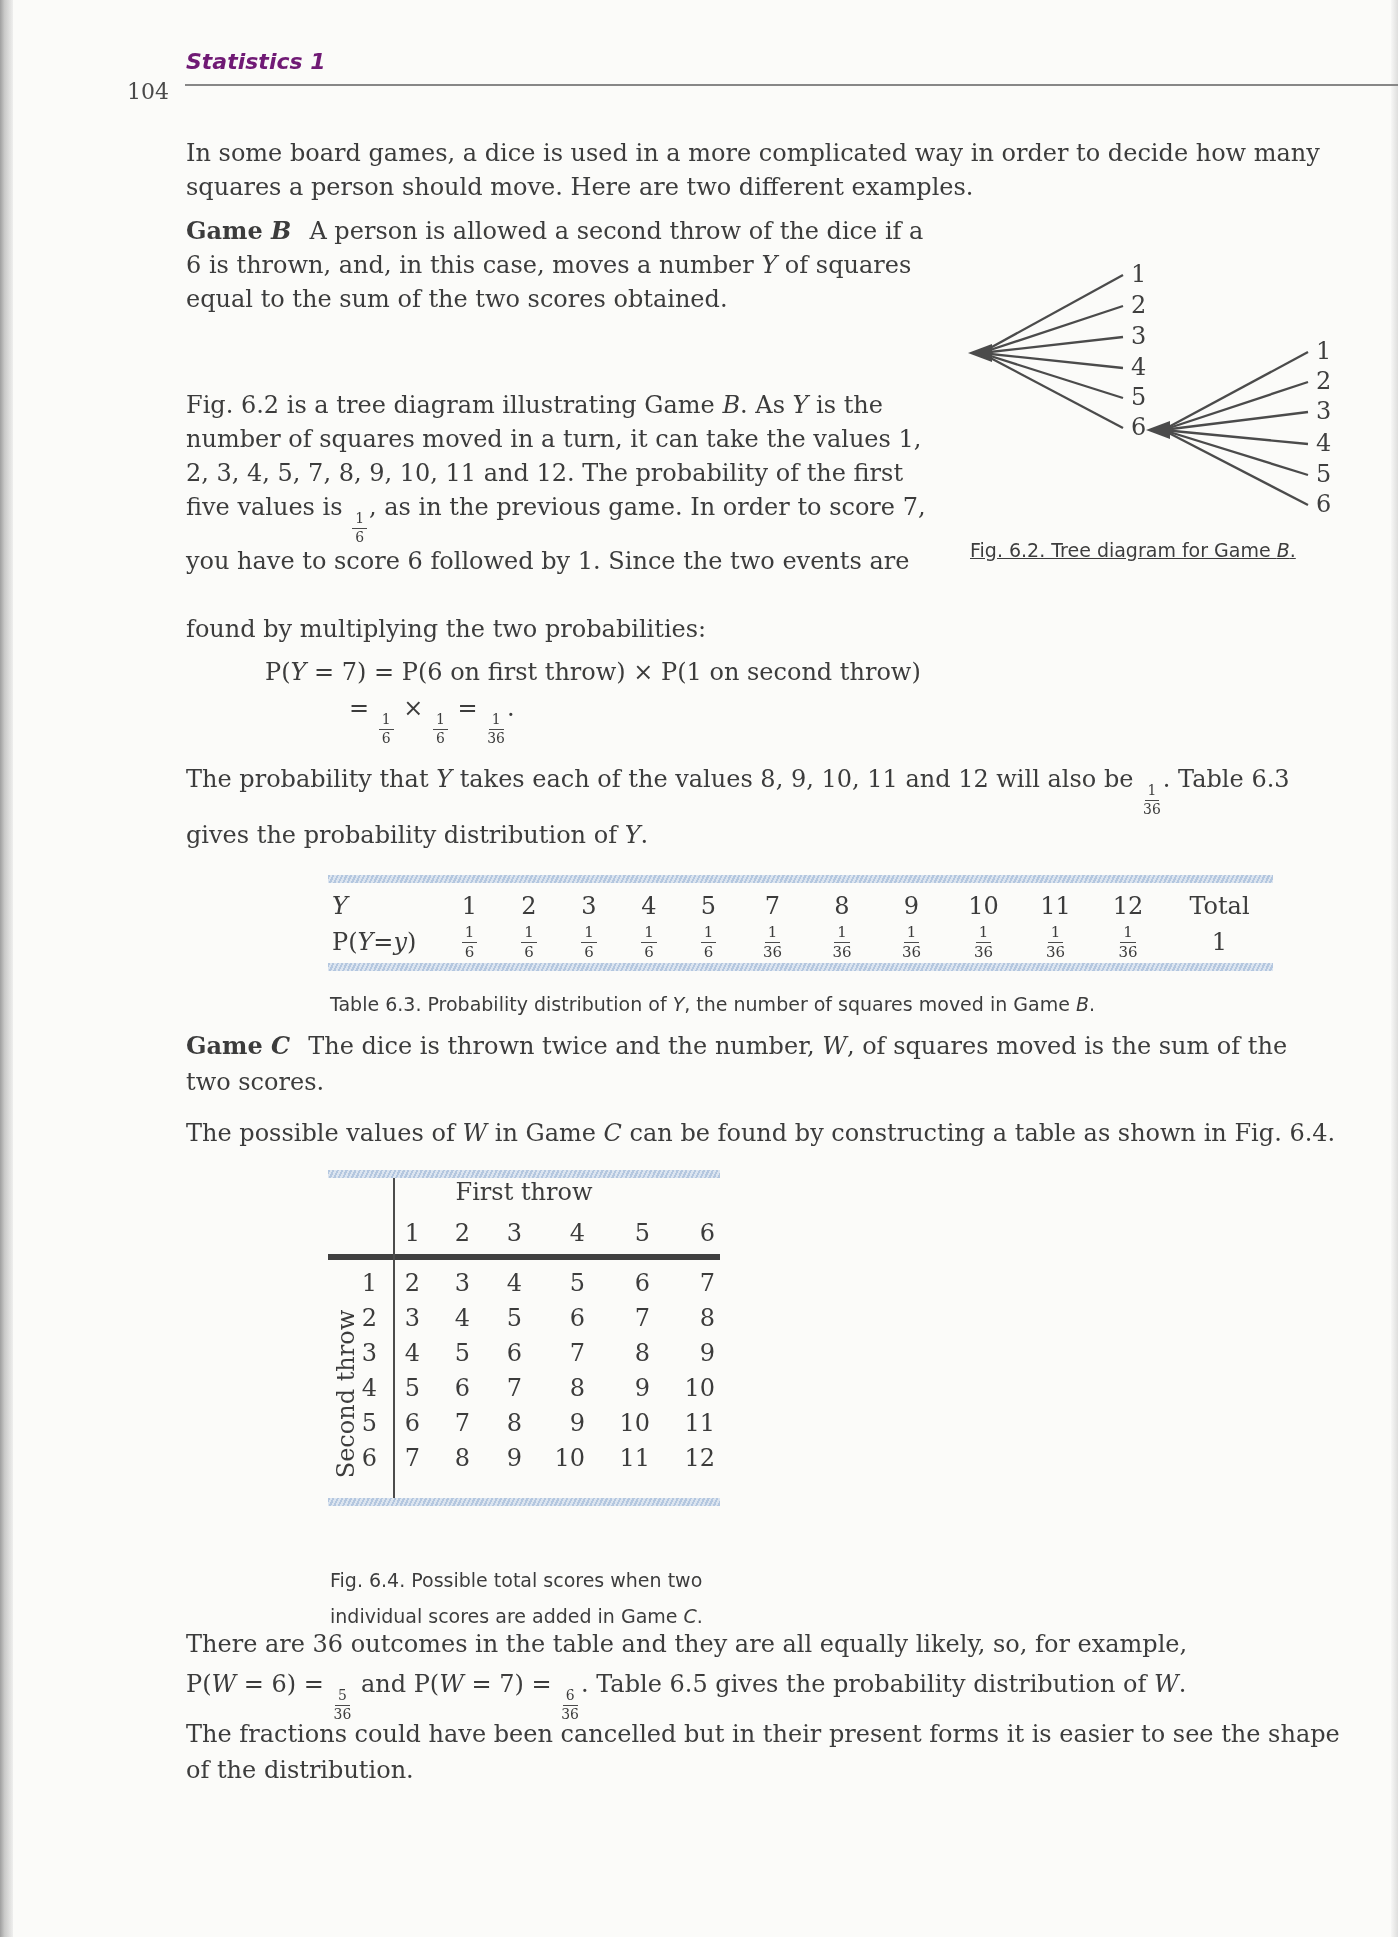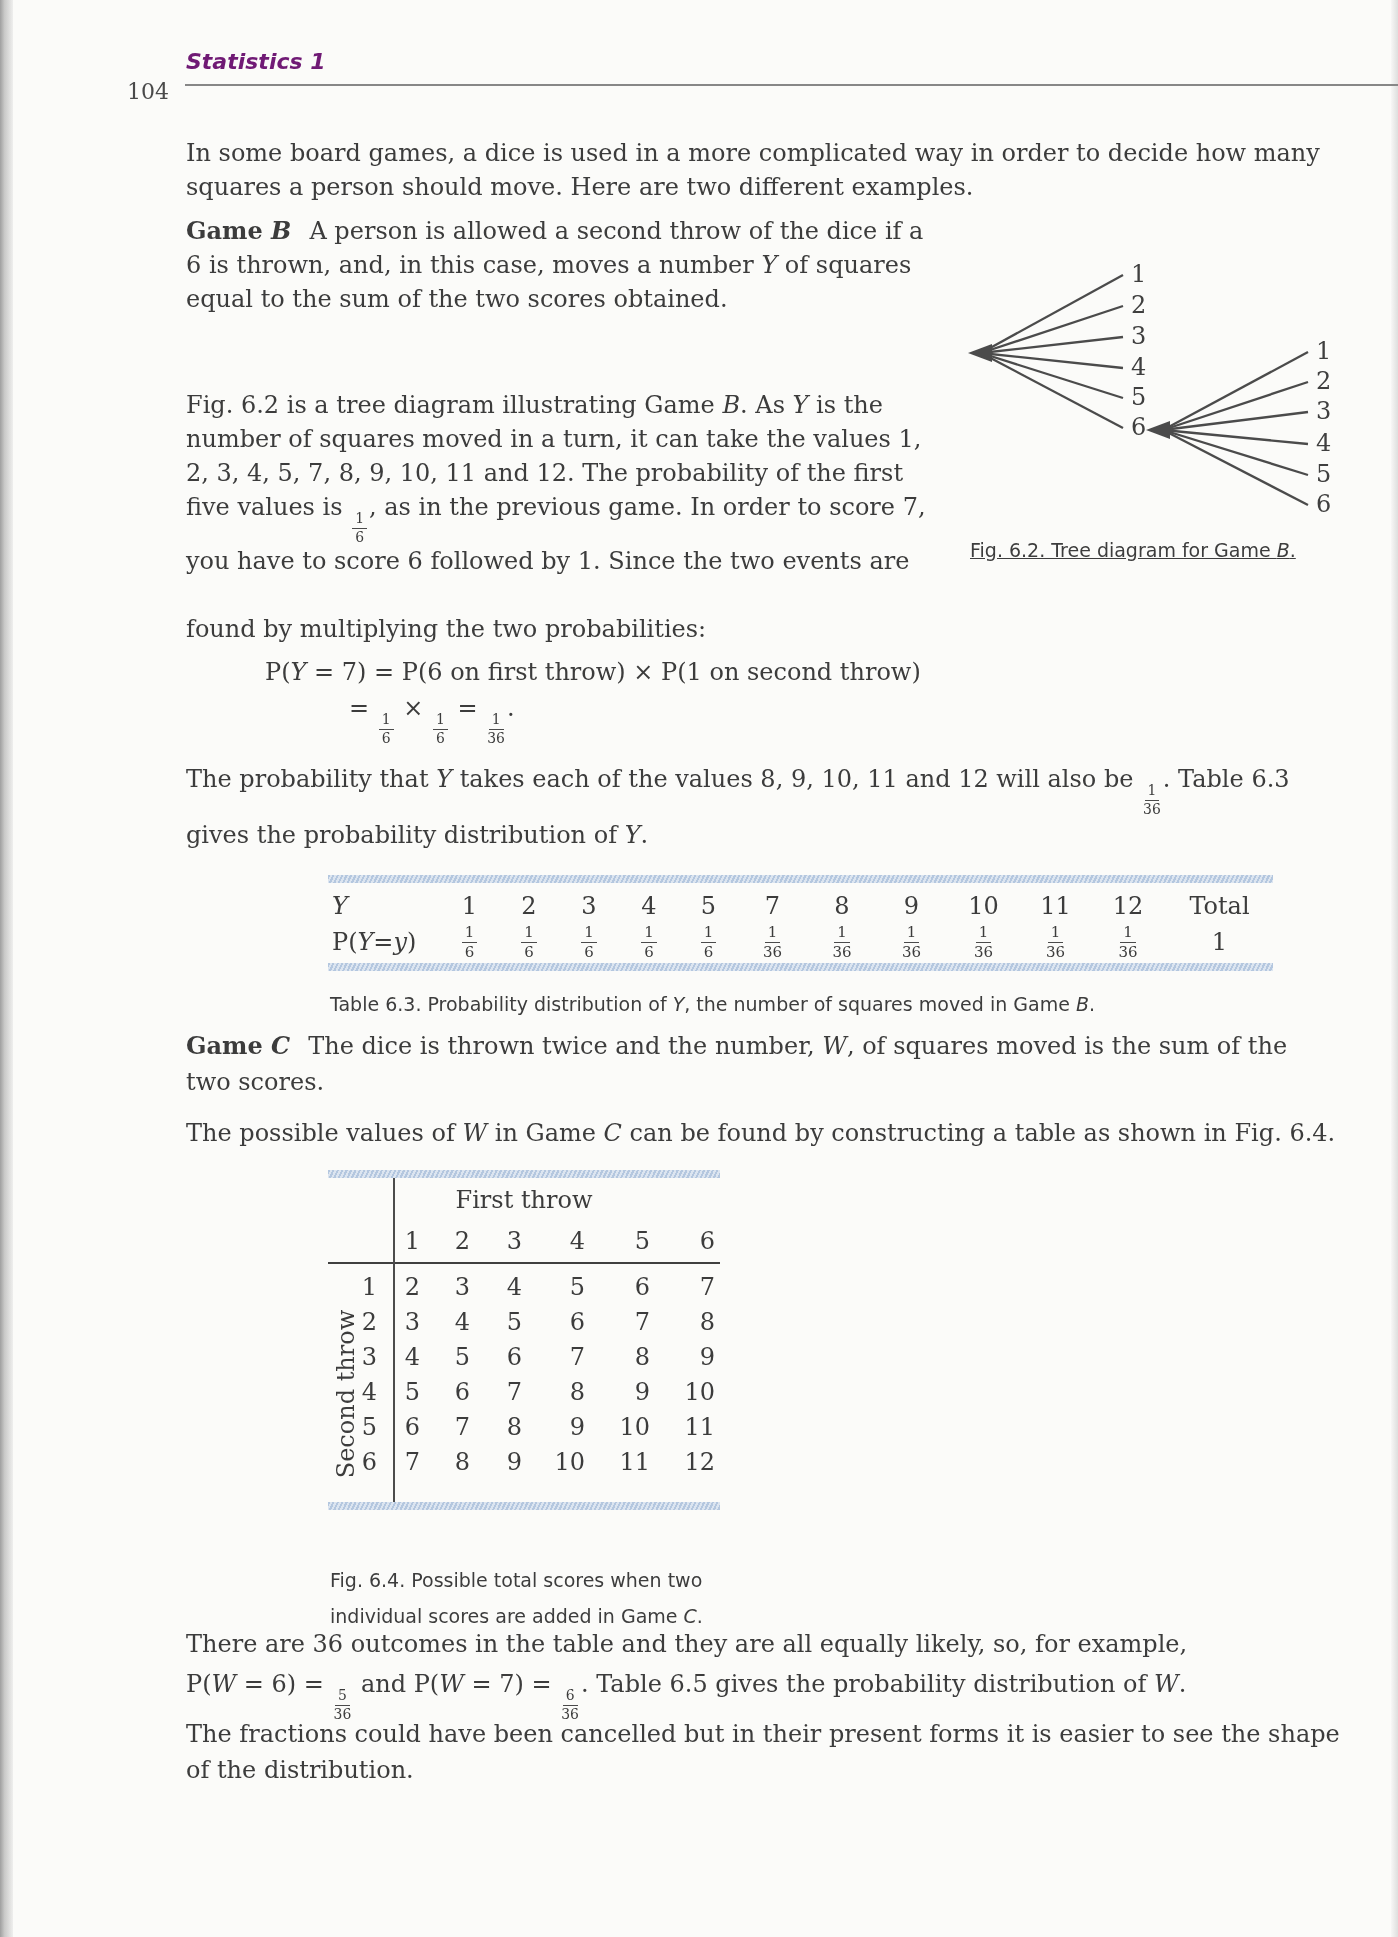--- a/index.html
+++ b/index.html
@@ -51,21 +51,21 @@
   .t63-cell.first { text-align:left; padding-left:4px; }
   .t63-row1 { padding-top:9px; height:38px; box-sizing:border-box; }
   .t63-row2 { height:42px; display:flex; align-items:center; justify-content:center; }
   .t63-row2.first { justify-content:flex-start; }
   .t63-row2 .frac { font-size:15px; vertical-align:baseline; }
 
   
   .f64 { width:392px; }
   .f64-inner { position:relative; }
   .f64-vline { position:absolute; left:65px; top:0; bottom:0; width:2px; background:#4c4c4c; }
-  .f64-header { border-bottom:2px solid #404040; padding-top:8px; }
+  .f64-header { border-bottom:6px solid #404040; }
   .f64-firstthrow { padding-left:85px; text-align:center; font-size:24px; height:34px; width:307px; box-sizing:border-box; }
   .f64-grid-row {
     display:grid;
     grid-template-columns:65px 27px 50px 52px 63px 65px 65px;
     font-size:24px;
   }
   .f64-grid-row > div { text-align:right; }
   .f64-grid-row .rowlabel { padding-right:16px; box-sizing:border-box; }
   .f64-headrow { height:42px; align-items:center; }
   .f64-headrow > div { line-height:42px; }

